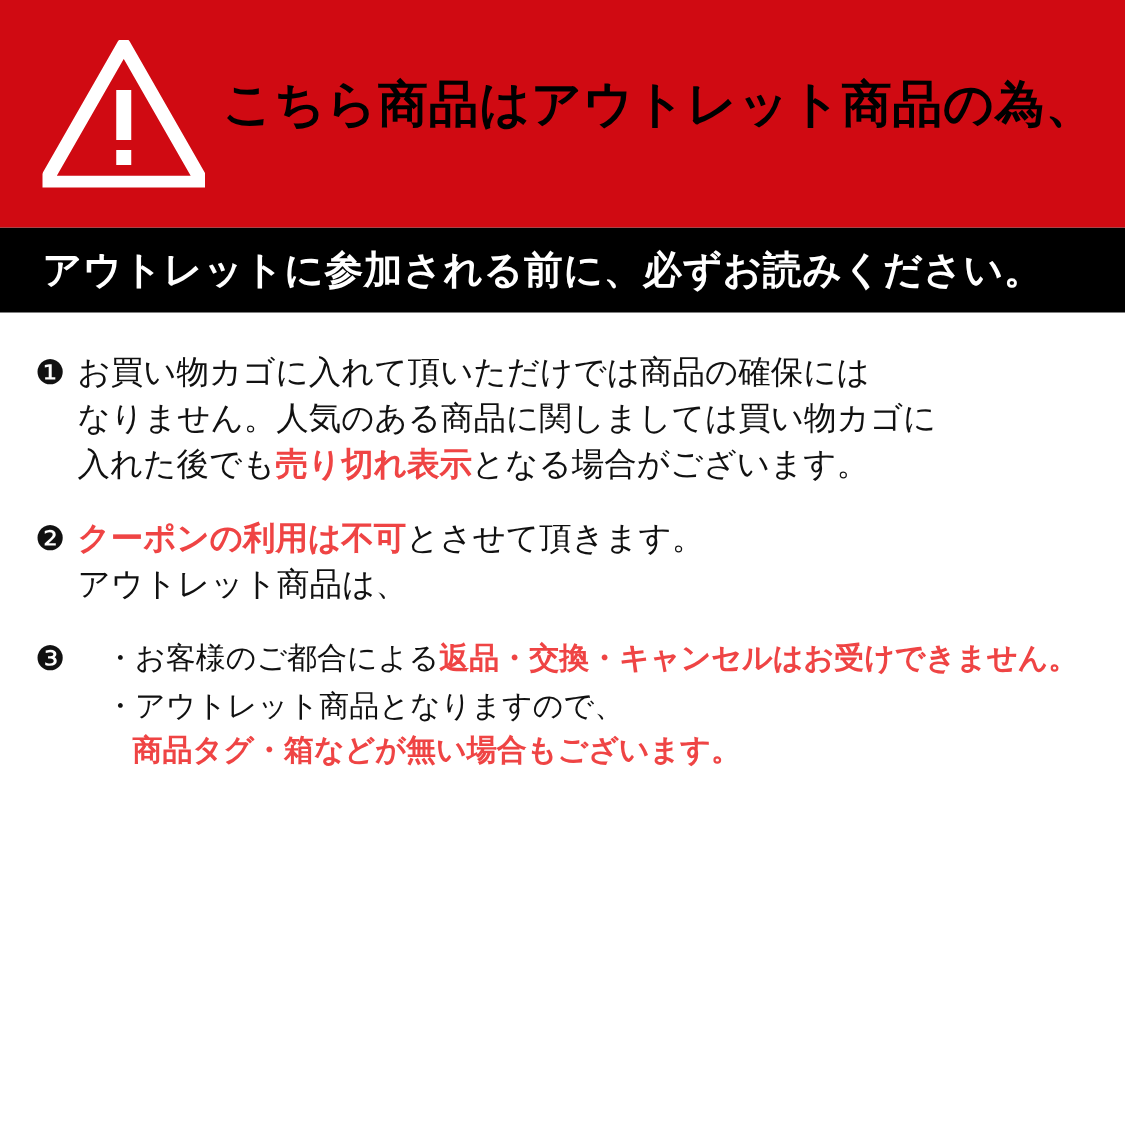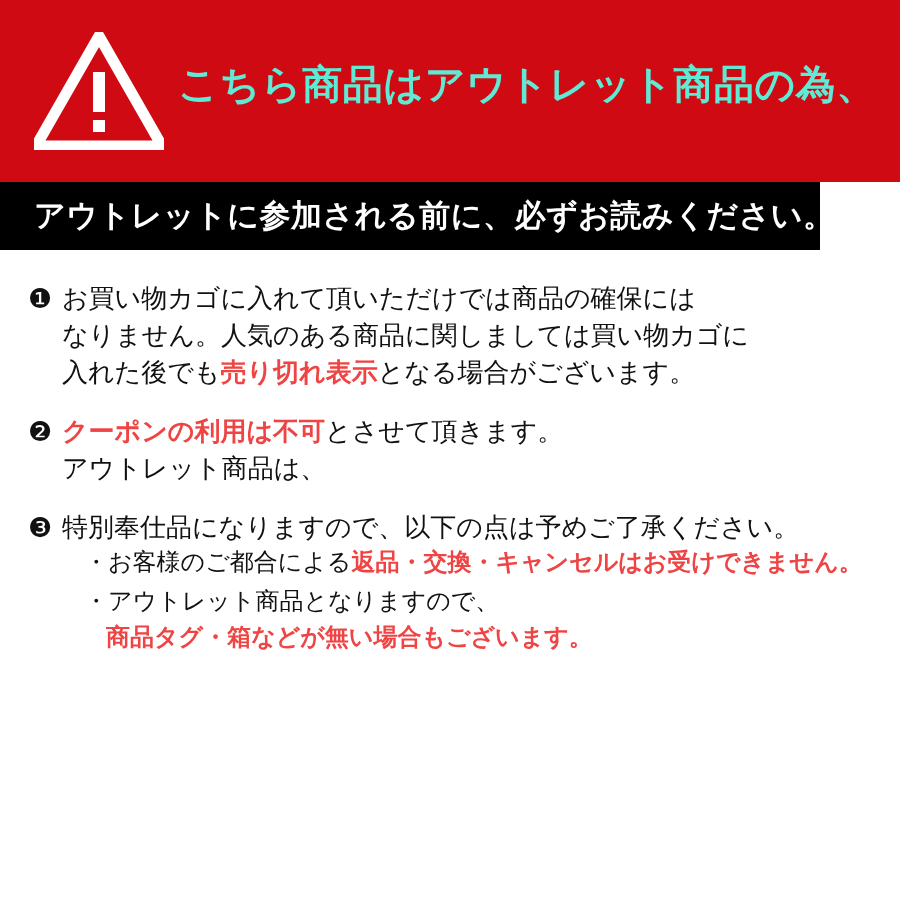--- a/index.html
+++ b/index.html
@@ -34,40 +34,40 @@
   }
   .warn-icon {
     flex: 0 0 auto;
     width: 130px;
     height: 118px;
     margin-right: 14px;
     display: block;
   }
   .alert-text {
     flex: 1 1 auto;
-    color: #5eead4;
+    color: #000000;
     line-height: 1.0;
   }
   .alert-line1 {
     font-size: 40px;
     font-weight: bold;
     letter-spacing: 0.5px;
     margin-bottom: 14px;
     white-space: nowrap;
   }
   .alert-line2 {
     font-size: 53px;
     font-weight: bold;
     letter-spacing: 0.5px;
     white-space: nowrap;
   }
 
   
   .subheader {
-    width: 820px;
+    width: 900px;
     height: 68px;
     background: #000000;
     color: #ffffff;
     display: flex;
     align-items: center;
     box-sizing: border-box;
     padding-left: 34px;
   }
   .subheader-text {
     font-size: 31px;
@@ -160,21 +160,20 @@
       <div class="note">
         <div class="note-num">❷</div>
         <div class="note-body">
           <div class="line"><span class="red">クーポンの利用は不可</span><span>とさせて頂きます。</span></div>
           <div class="line"><span>アウトレット商品は、</span></div>
         </div>
       </div>
       <div class="note">
         <div class="note-num">❸</div>
         <div class="note-body">
-          <div class="line"><span>特別奉仕品になりますので、以下の点は予めご了承ください。</span></div>
           <div class="sublist">
             <div class="subitem">
               <div class="line"><span>・お客様のご都合による</span><span class="red">返品・交換・キャンセルはお受けできません。</span></div>
             </div>
             <div class="subitem">
               <div class="line"><span>・アウトレット商品となりますので、</span></div>
               <div class="line indent"><span class="red">商品タグ・箱などが無い場合もございます。</span></div>
             </div>
           </div>
         </div>

